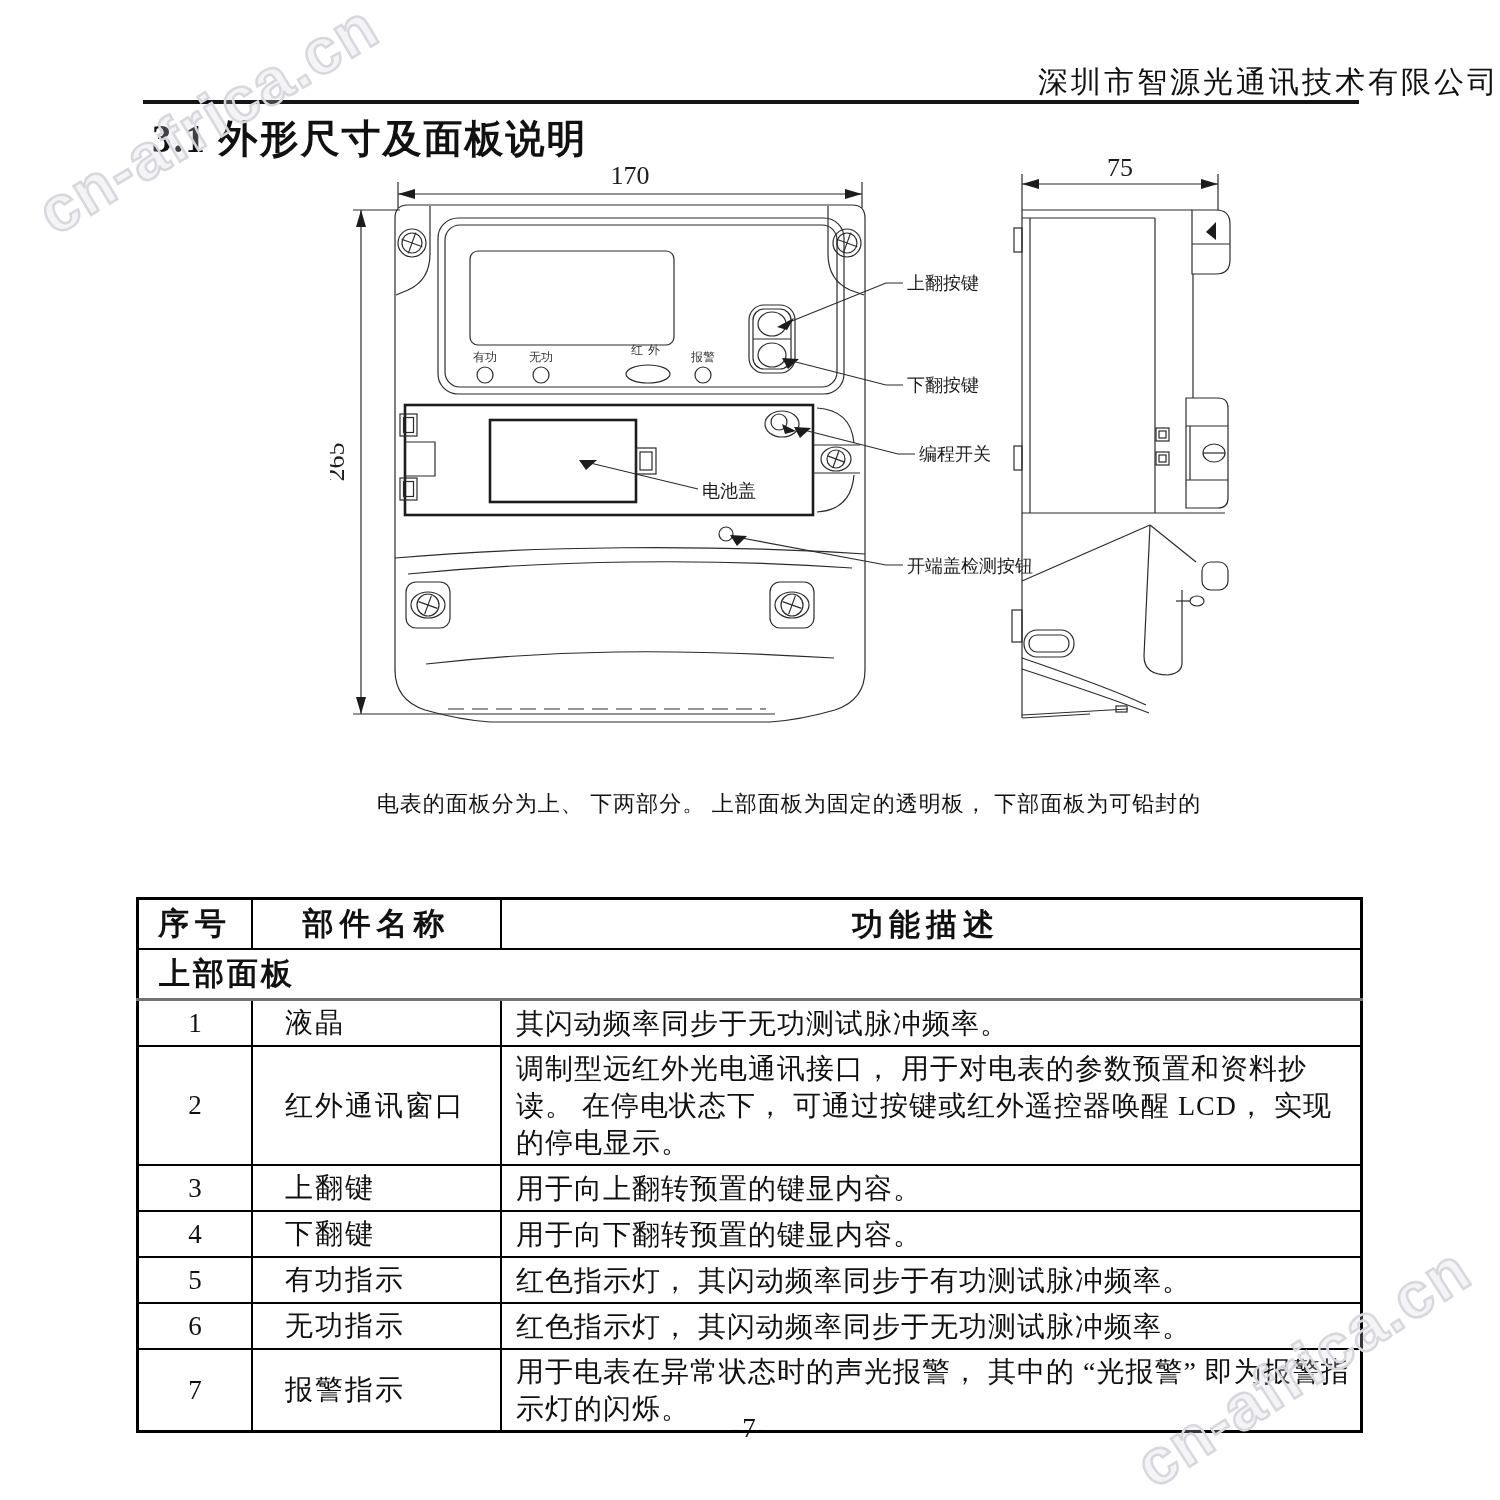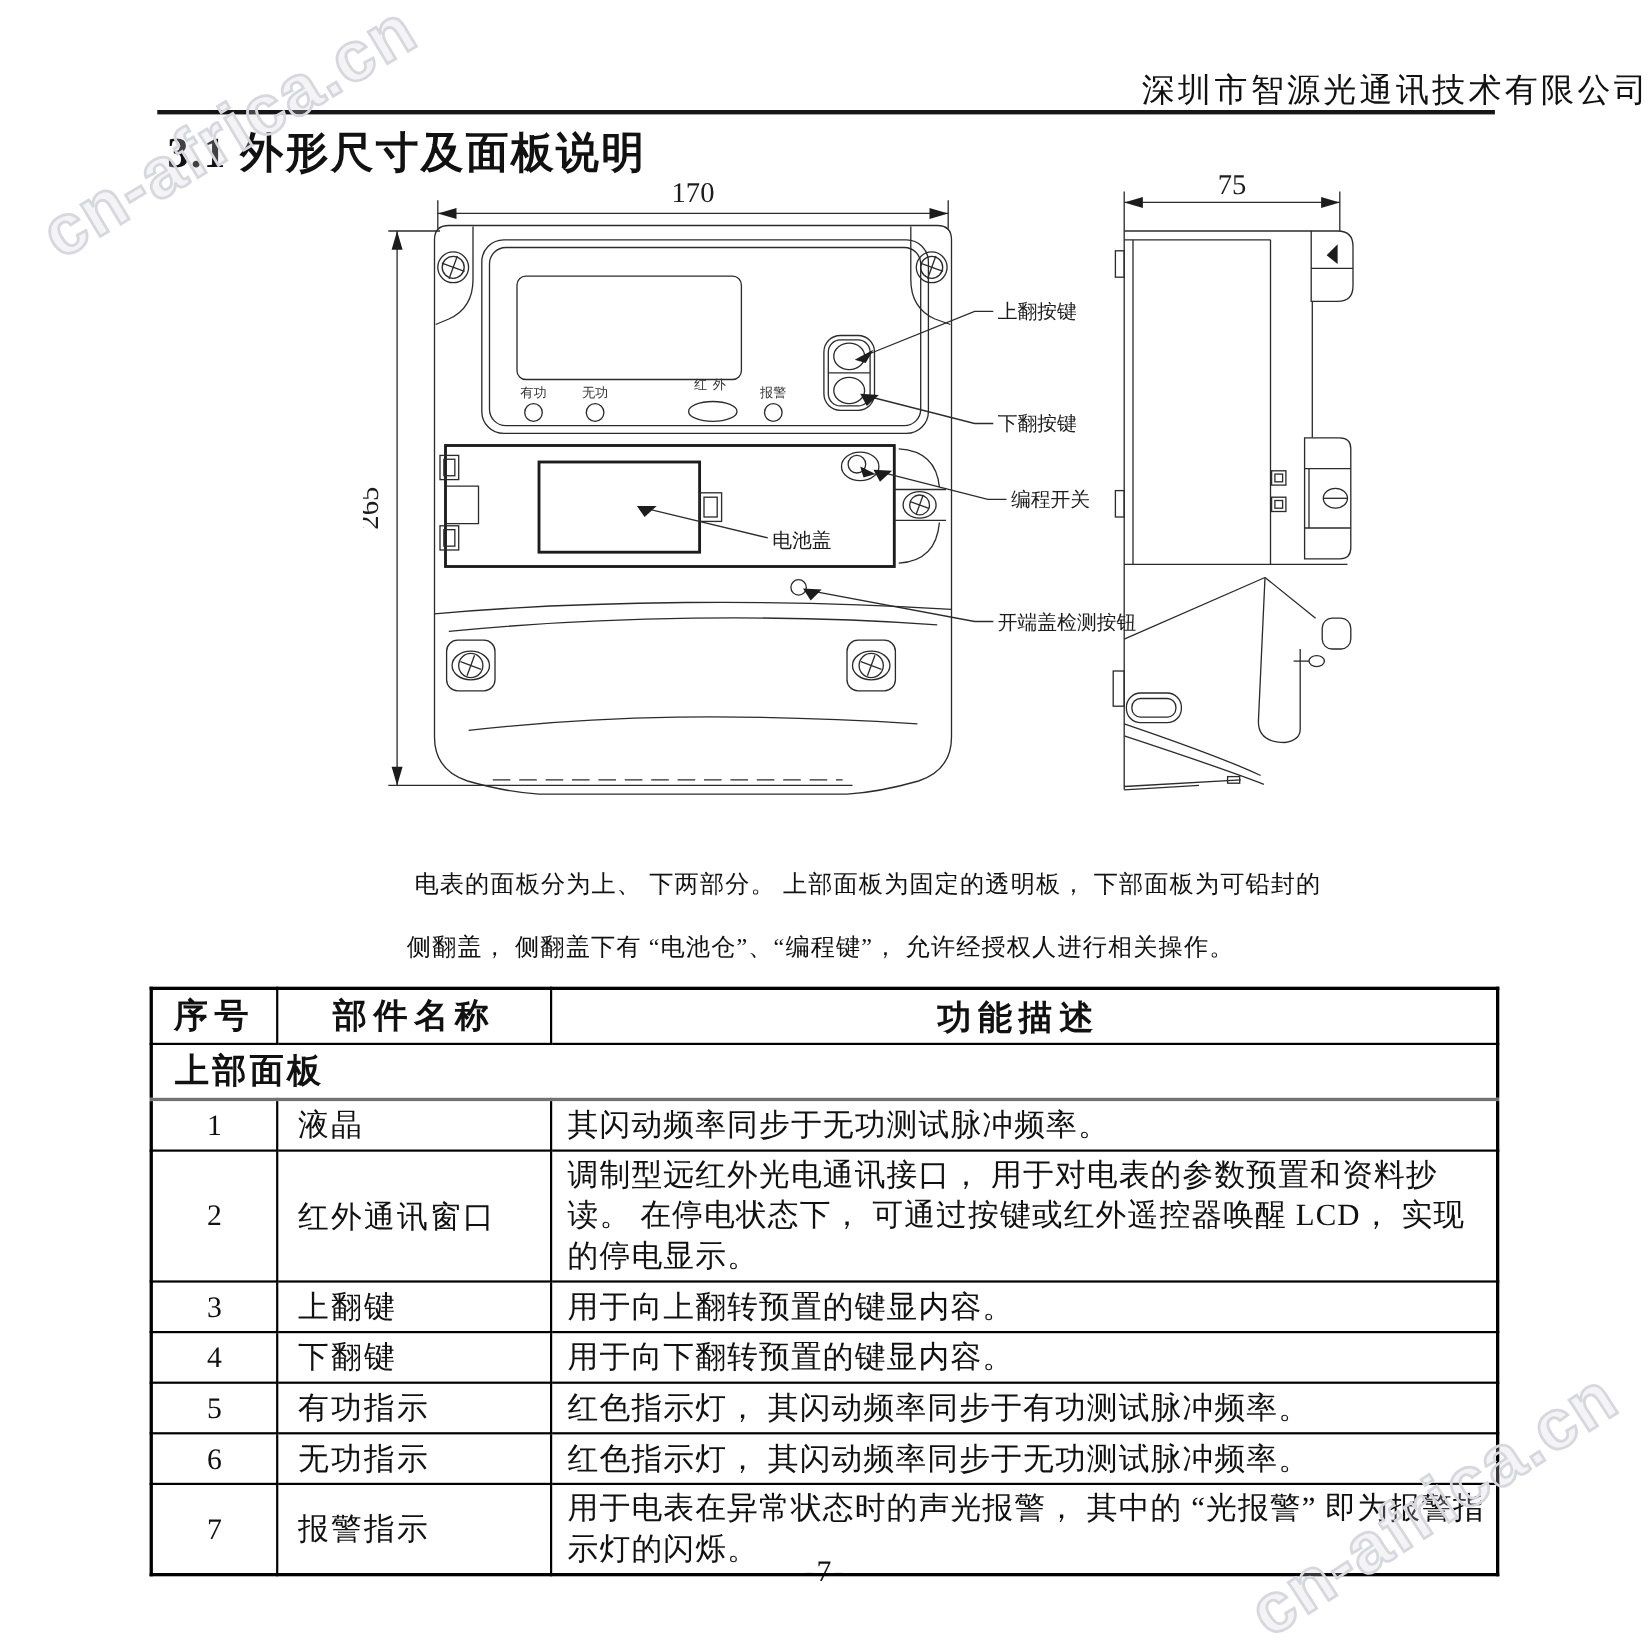--- a/index.html
+++ b/index.html
@@ -35,21 +35,21 @@
   .spec-table{
     position:absolute;left:136px;top:897px;width:1227px;
     border-collapse:collapse;table-layout:fixed;z-index:2;
     font-size:28px;
   }
   .spec-table td{
     border:2px solid #000;padding:3px 0;vertical-align:middle;margin-top:40px;
   }
   .spec-table{border:3px solid #000;}
   .spec-table td.c-no{width:112px;text-align:center;font-size:27px;}
-  .spec-table td.c-name{width:247px;text-align:left;padding-left:18px;letter-spacing:2px;}
+  .spec-table td.c-name{width:247px;text-align:left;padding-left:32px;letter-spacing:2px;}
   .spec-table td.c-desc{text-align:left;padding-left:14px;padding-right:10px;line-height:37px;letter-spacing:1px;}
   .spec-table tr.head td{
     font-weight:bold;font-size:31px;text-align:center;letter-spacing:6px;height:40px;padding-left:0;
   }
   .spec-table tr.sec td{
     font-weight:bold;font-size:31px;text-align:left;padding-left:20px;letter-spacing:3px;height:40px;
     border-bottom:3px solid #737373;
   }
   .spec-table tr.std td{height:36px;}
   .page-num{
@@ -272,21 +272,20 @@
       <text class="lbl" x="372" y="339">电池盖</text>
 
       <path class="ln" d="M 573,407 H 556 L 406,379"></path>
       <path class="fillb" d="M 400,377 l 17,1 l -10,10 z"></path>
       <text class="lbl" x="577" y="414">开端盖检测按钮</text>
     </g>
   </svg>
 
   <div class="para">
     <div class="l1">电表的面板分为上、 下两部分。 上部面板为固定的透明板， 下部面板为可铅封的</div>
-    <div class="l2">侧翻盖， 侧翻盖下有 “电池仓”、“编程键”， 允许经授权人进行相关操作。</div>
   </div>
 
   <table class="spec-table">
     <tbody>
       <tr class="head">
         <td class="c-no">序号</td>
         <td class="c-name">部件名称</td>
         <td class="c-desc">功能描述</td>
       </tr>
       <tr class="sec">

